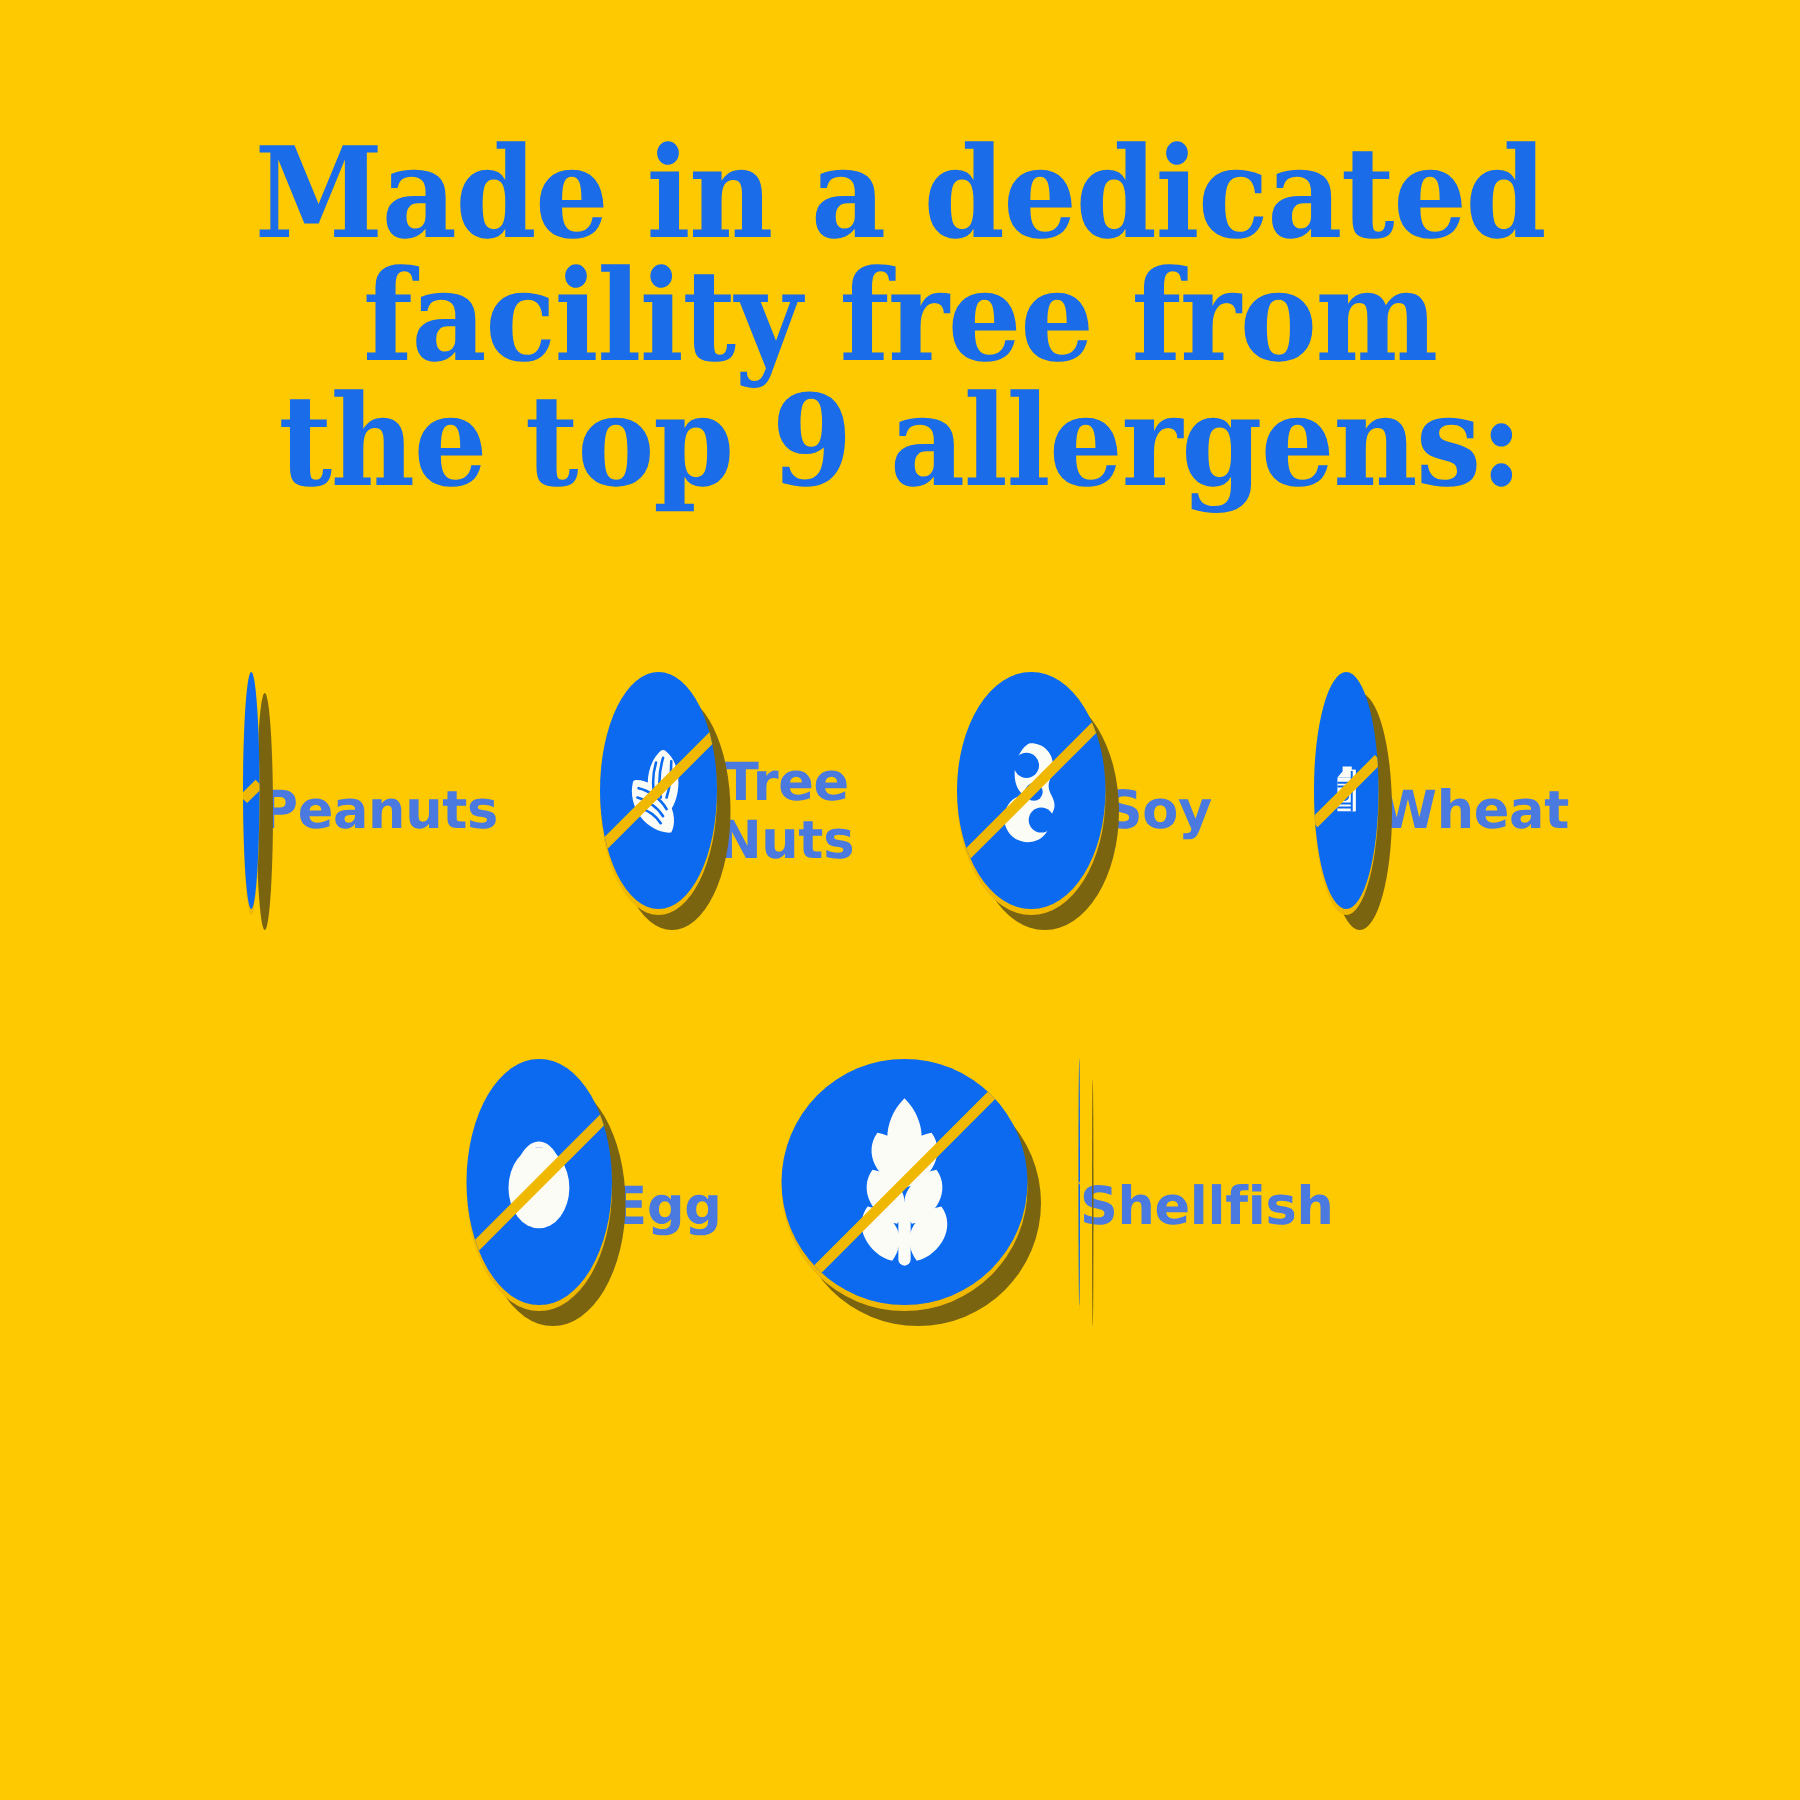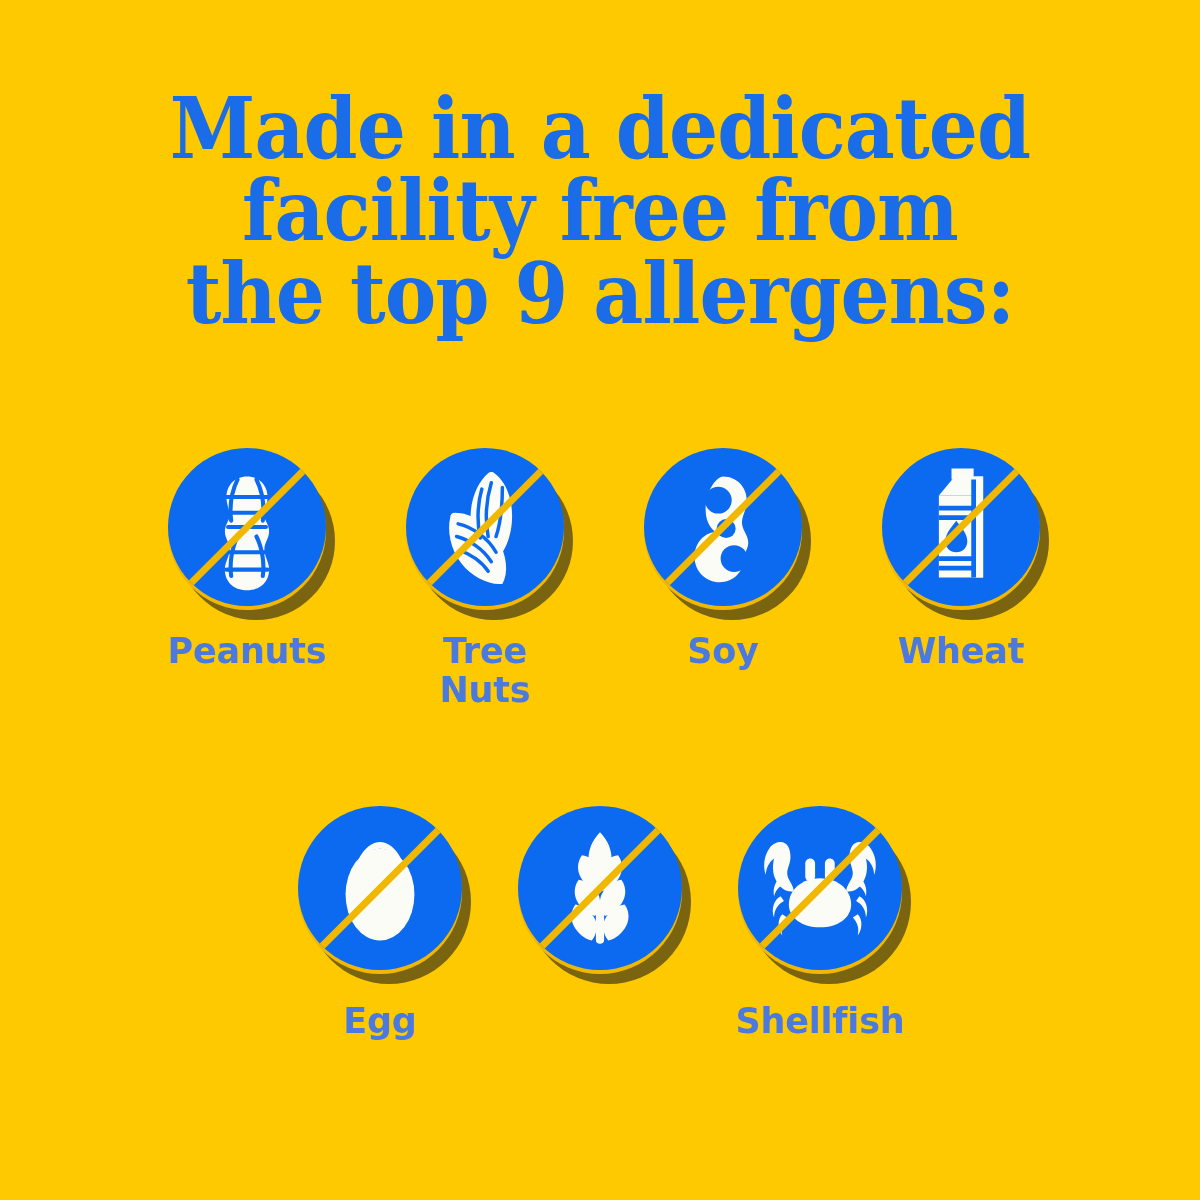--- a/index.html
+++ b/index.html
@@ -48,28 +48,28 @@
     display: flex;
     justify-content: center;
     align-items: flex-start;
   }
   .row-top {
     gap: 68px;
     padding-left: 8px;
   }
   .row-bottom {
     margin-top: 100px;
-    gap: 50px;
+    gap: 34px;
   }
 
   .badge {
     display: flex;
-    flex-direction: column;
     align-items: center;
     width: 170px;
+    justify-content: flex-end;
   }
 
   .disc-wrap {
     position: relative;
     width: 158px;
     height: 158px;
   }
   .row-bottom .disc-wrap {
     width: 164px;
     height: 164px;

